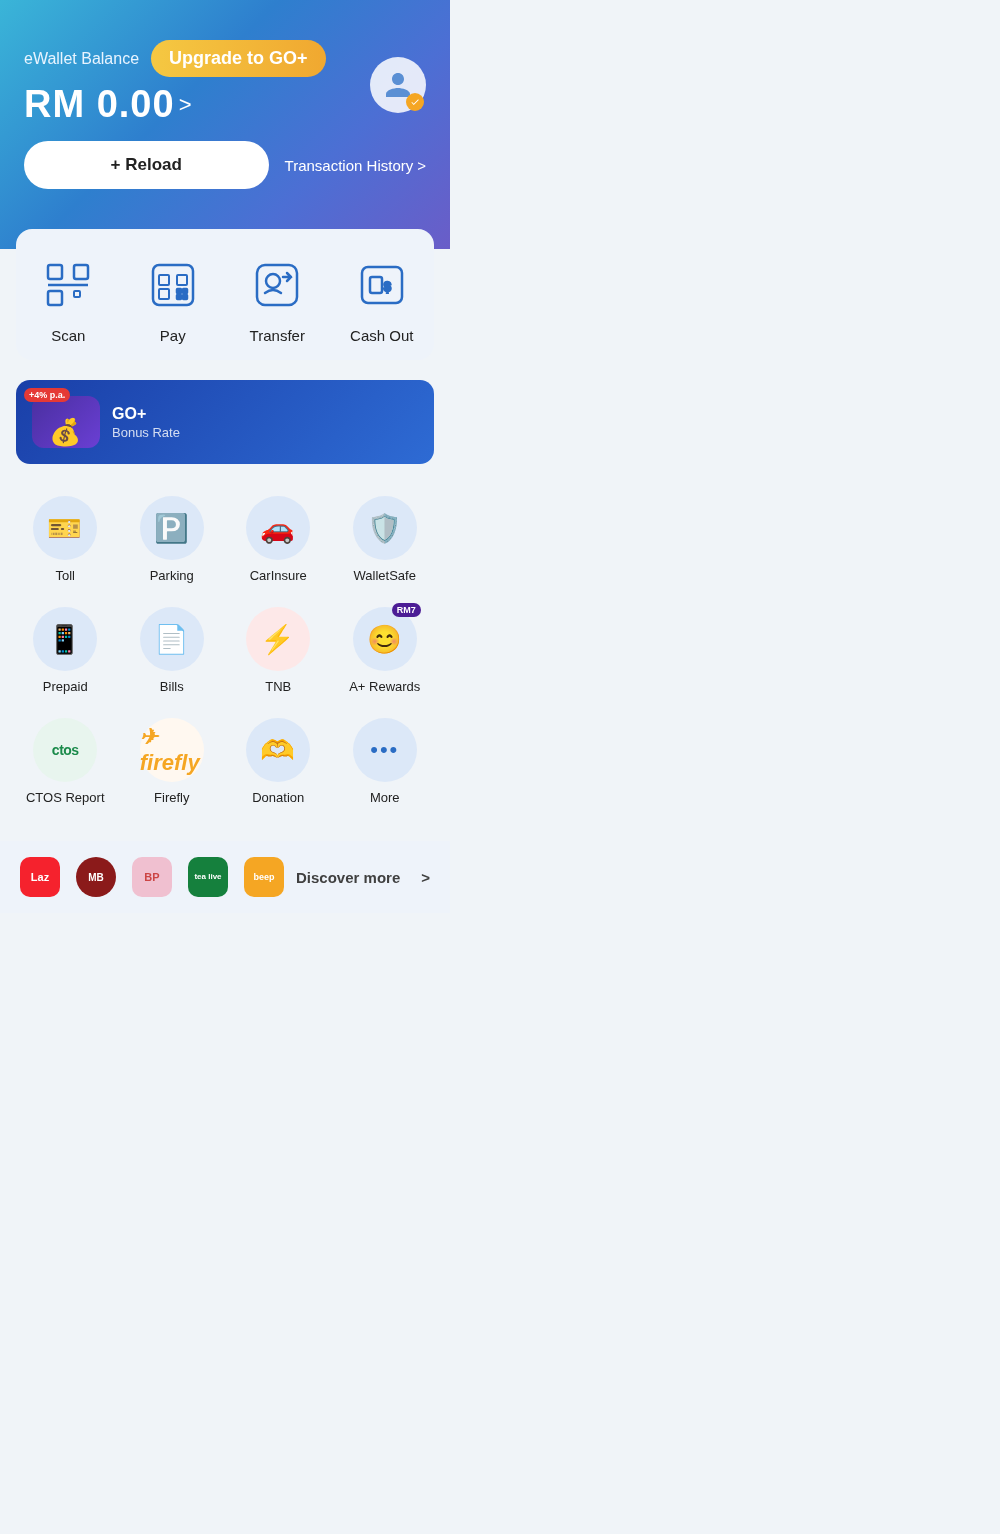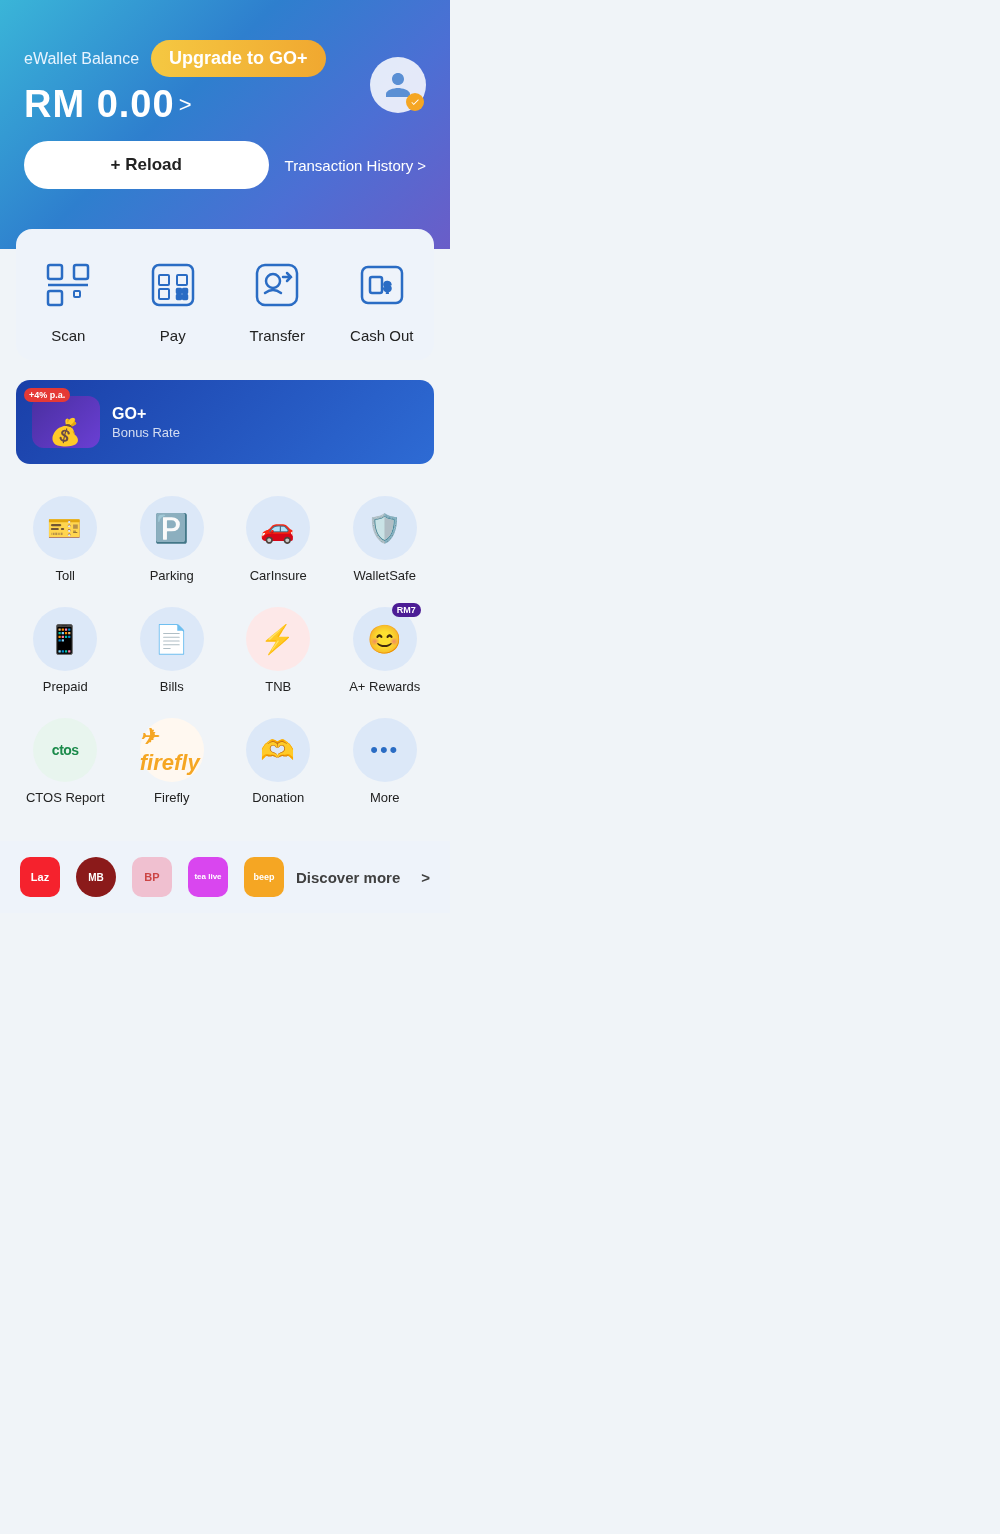--- a/index.html
+++ b/index.html
@@ -523,21 +523,21 @@
     </div>
 
     <div class="logo-chip" style="background:#8b1a1a;border-radius:50%;">
       <span style="font-size:10px;">MB</span>
     </div>
 
     <div class="logo-chip" style="background:#f0c0d0;">
       <span style="color:#c44;font-size:11px;">BP</span>
     </div>
 
-    <div class="logo-chip" style="background:#d946ef;">
+    <div class="logo-chip" style="background:#15803d;">
       <span style="font-size:8px;text-align:center;line-height:1.1;">tea live</span>
     </div>
 
     <div class="logo-chip" style="background:#f5a623;">
       <span style="font-size:9px;">beep</span>
     </div>
   </div>
   <div class="discover-link">
     <span>Discover more</span>
     <span>&gt;</span>

